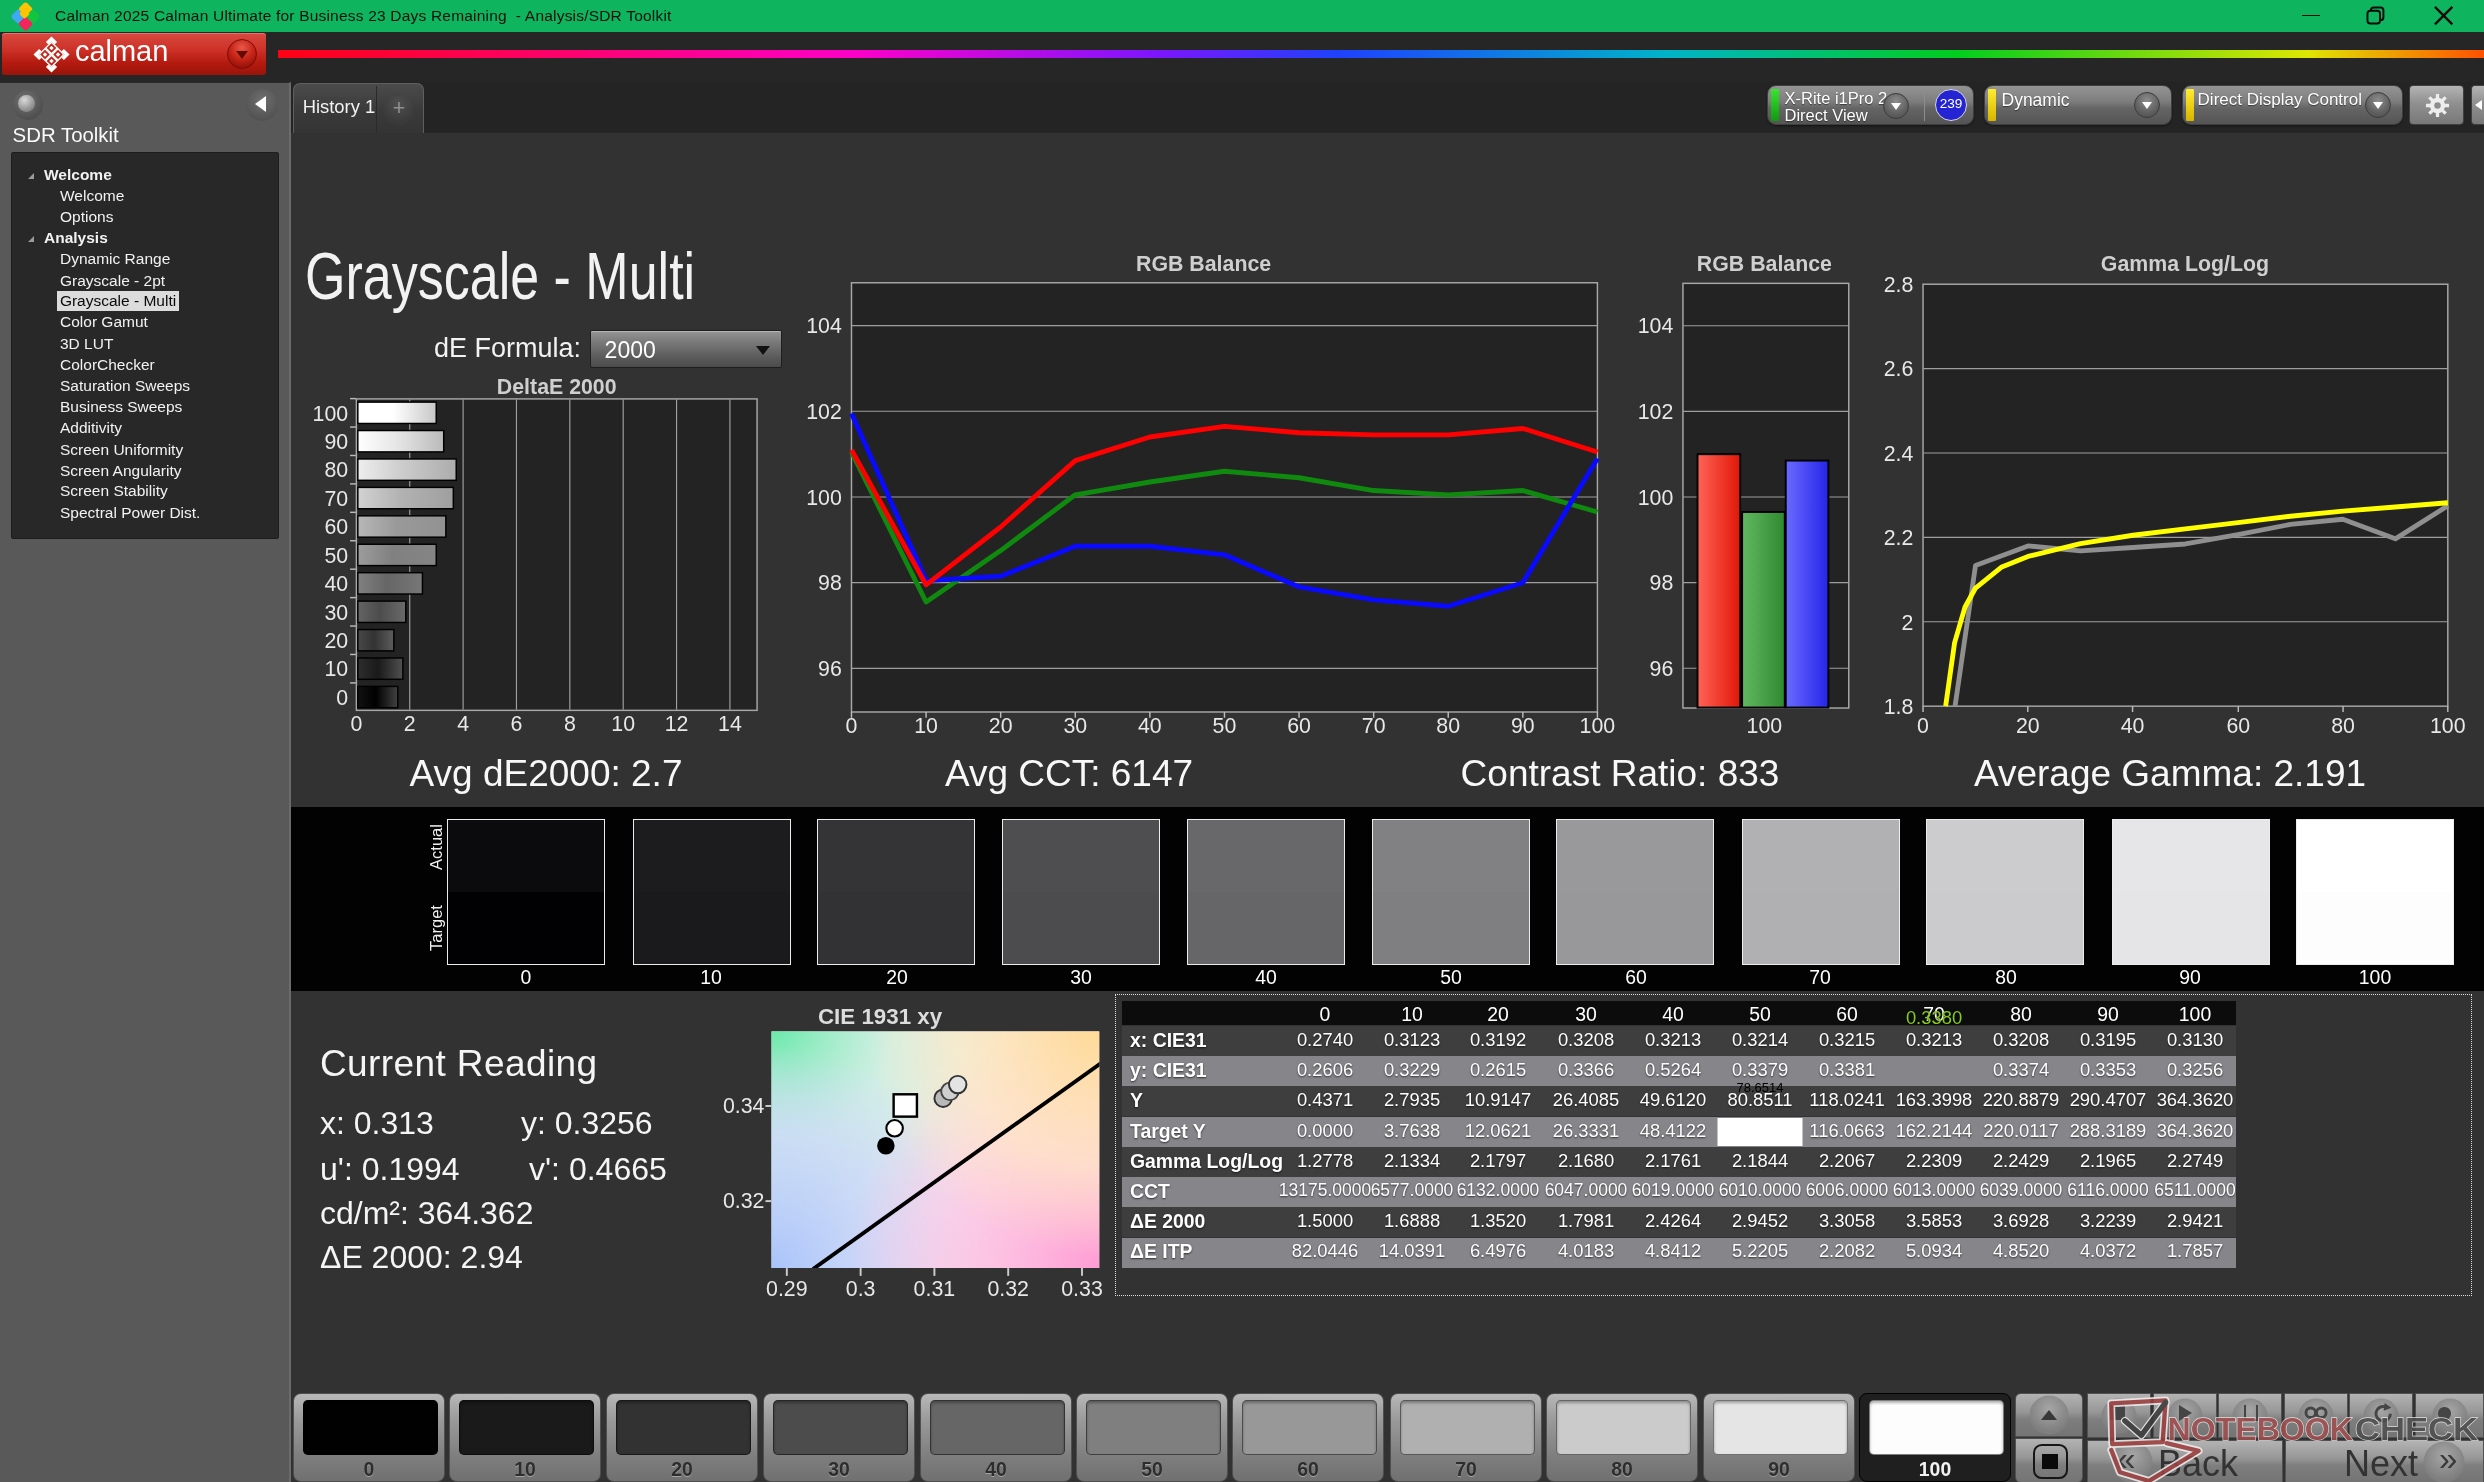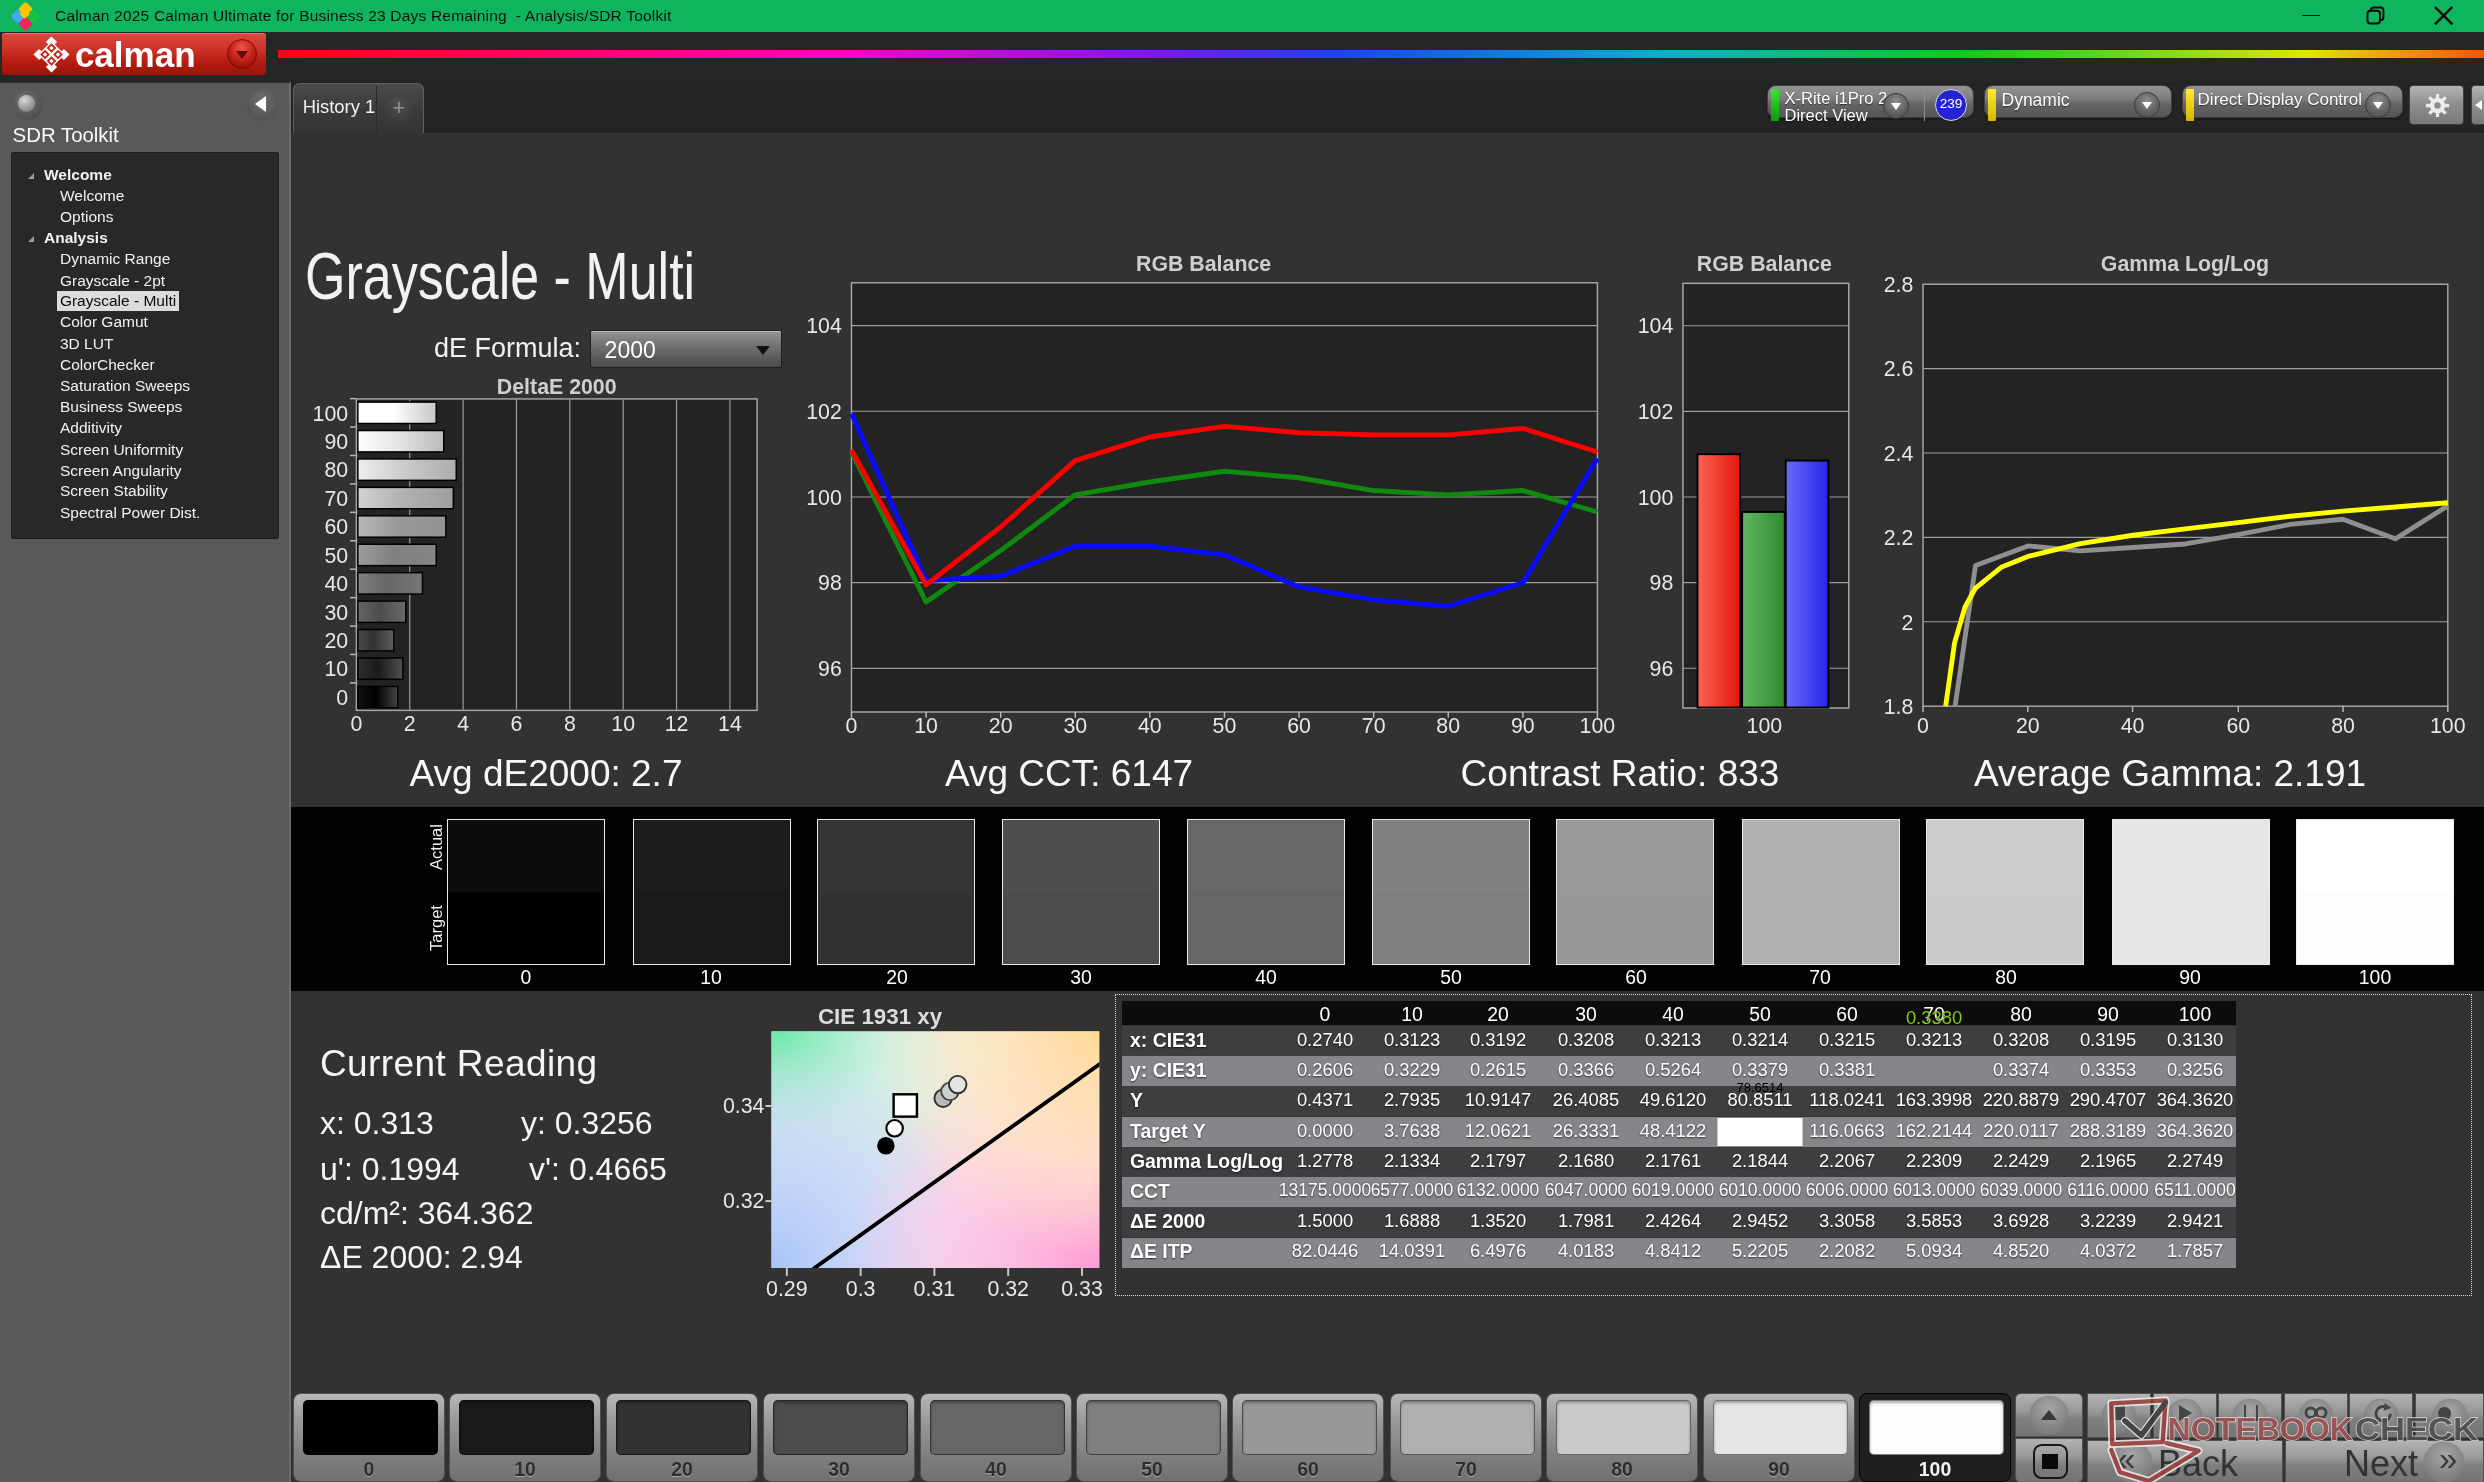--- a/index.html
+++ b/index.html
@@ -1,17 +1,17 @@
 <!DOCTYPE html>
 <html><head><meta charset="utf-8"><style>
 *{margin:0;padding:0;box-sizing:border-box}
 html,body{width:2484px;height:1483px;overflow:hidden;background:#262626;
  font-family:"Liberation Sans",sans-serif;position:relative}
 .a{position:absolute}
-.ddl{position:absolute;top:85px;height:33px;border-radius:9px;border:1px solid #3f3f3f;
+.ddl{position:absolute;top:85px;height:40px;border-radius:9px;border:1px solid #3f3f3f;
  background:linear-gradient(180deg,#949494,#7c7c7c 42%,#656565 58%,#545454);
  box-shadow:0 1px 1.9px rgba(0,0,0,.45);color:#fff}
 .ddl .t{position:absolute;font-size:17.5px;color:#fff;text-shadow:0 1px 1px rgba(0,0,0,.5);white-space:nowrap}
 .dar{position:absolute;width:26px;height:26px;border-radius:50%;border:1px solid #3c3c3c;
  background:radial-gradient(circle at 50% 32%,#8d8d8d,#606060 60%,#4b4b4b)}
 .dar:after{content:"";position:absolute;left:6.8px;top:9.7px;border-left:5.8px solid transparent;
  border-right:5.8px solid transparent;border-top:7.8px solid #fff}
 .stripe{position:absolute;left:2.9px;top:2.9px;width:7.8px;height:32px;border-radius:1px}
 .tb{position:absolute;border:1px solid #515151;background:linear-gradient(180deg,#b3b3b3,#979797 42%,#7e7e7e 60%,#747474)}
 .tb .c{position:absolute;left:50%;top:50%;transform:translate(-50%,-50%);width:35px;height:35px;border-radius:50%;
@@ -53,21 +53,21 @@
 <rect x="-4.9" y="-4.9" width="9.8" height="9.8" transform="translate(0,6.7) rotate(45)"></rect>
 </g>
 <g stroke="#c02318" stroke-width="1.8" fill="none">
 <rect x="-2.6" y="-2.6" width="5.2" height="5.2" transform="translate(0,-6.7) rotate(45)"></rect>
 <rect x="-2.6" y="-2.6" width="5.2" height="5.2" transform="translate(-6.7,0) rotate(45)"></rect>
 <rect x="-2.6" y="-2.6" width="5.2" height="5.2" transform="translate(6.7,0) rotate(45)"></rect>
 <rect x="-2.6" y="-2.6" width="5.2" height="5.2" transform="translate(0,6.7) rotate(45)"></rect>
 </g>
       </g>
     </svg>
-<div class="a" style="left:73px;top:1.9px;font-size:35px;font-weight:bold;color:#fff">calman</div>
+<div class="a" style="left:73px;top:1.9px;font-size:29px;font-weight:normal;color:#fff">calman</div>
 <div class="a" style="left:225px;top:5.8px;width:30px;height:30px;border-radius:50%;border:1px solid #7c0c05;
  background:radial-gradient(circle at 50% 28%,#e8584a,#c52317 48%,#8e1007 85%)">
 <div class="a" style="left:7.8px;top:11.6px;border-left:6.8px solid transparent;border-right:6.8px solid transparent;border-top:8.7px solid #650a04"></div>
 </div>
   </div>
 <div class="a" style="left:278px;top:50px;width:2207px;height:7.8px;
 background:linear-gradient(90deg,#ff0014 0%,#ff00c8 26%,#7b16ff 40%,#1f41ff 48%,#00b4c8 63%,#00cd1e 76%,#dfe600 92%,#ff5000 100%)"></div>
 <div class="a" style="left:0;top:82px;width:291px;height:1400px;background:#59595a;border-top:1.9px solid #2b2b2b;border-right:2.9px solid #6b6b6d"></div>
 <div class="a" style="left:12.6px;top:90px;width:30px;height:30px;border-radius:50%;background:radial-gradient(circle at 42% 35%,#737373,#4d4d4d 75%)"></div>
 <div class="a" style="left:18.4px;top:95px;width:16.5px;height:16.5px;border-radius:50%;background:radial-gradient(circle at 38% 30%,#d8d8d8,#9a9a9a 55%,#686868)"></div>

